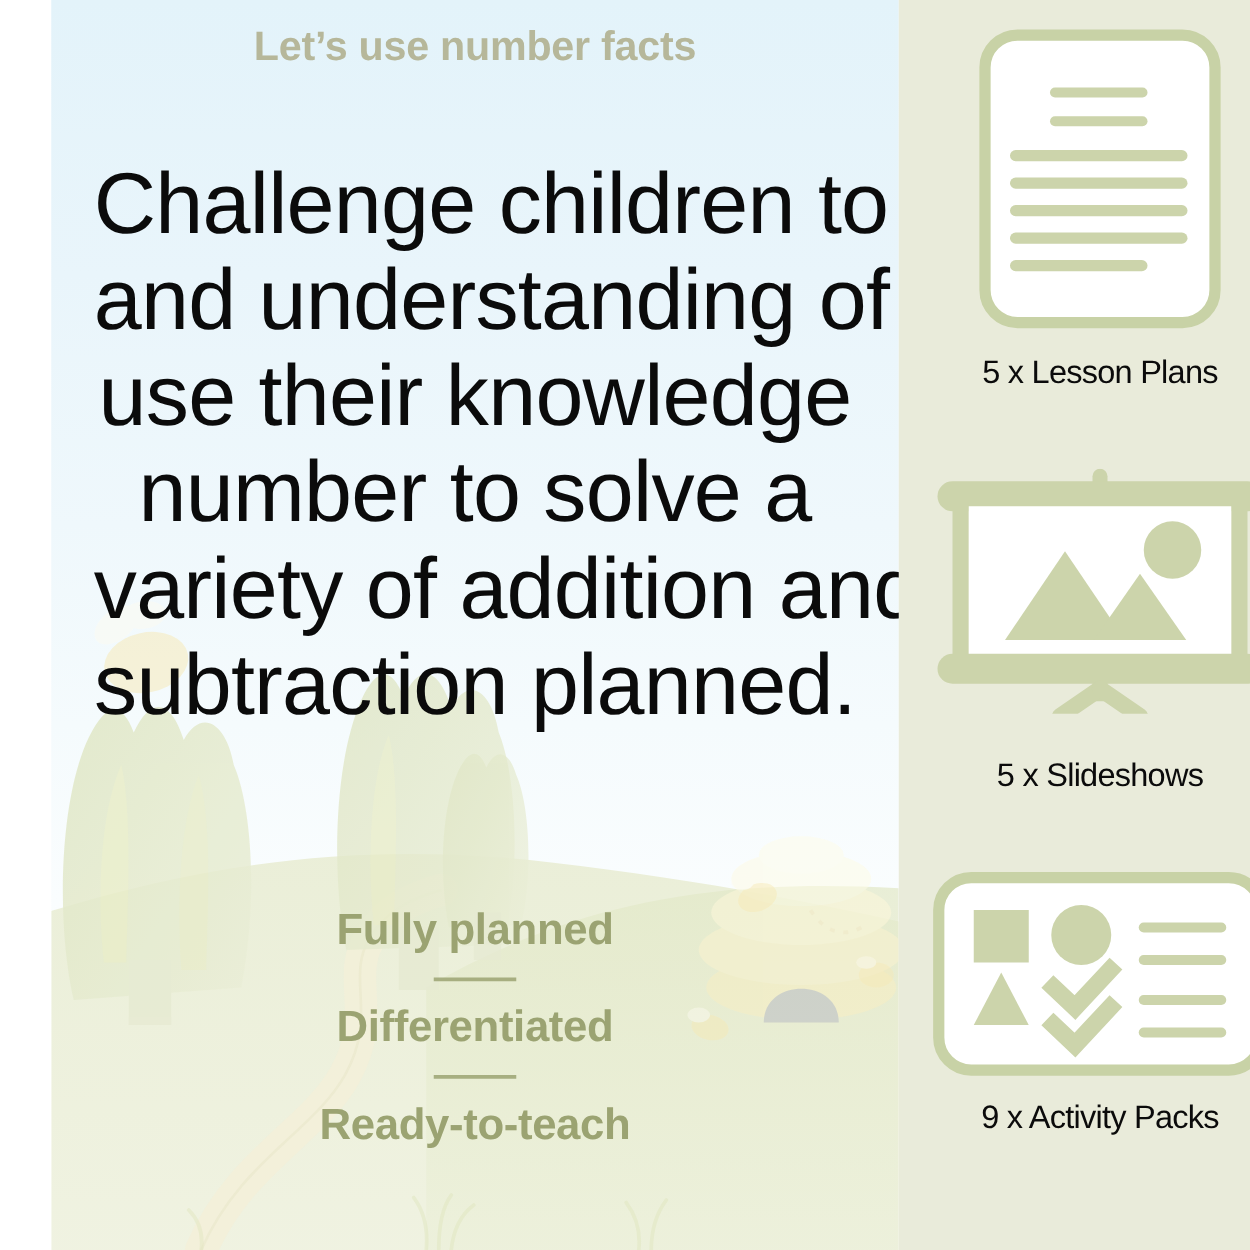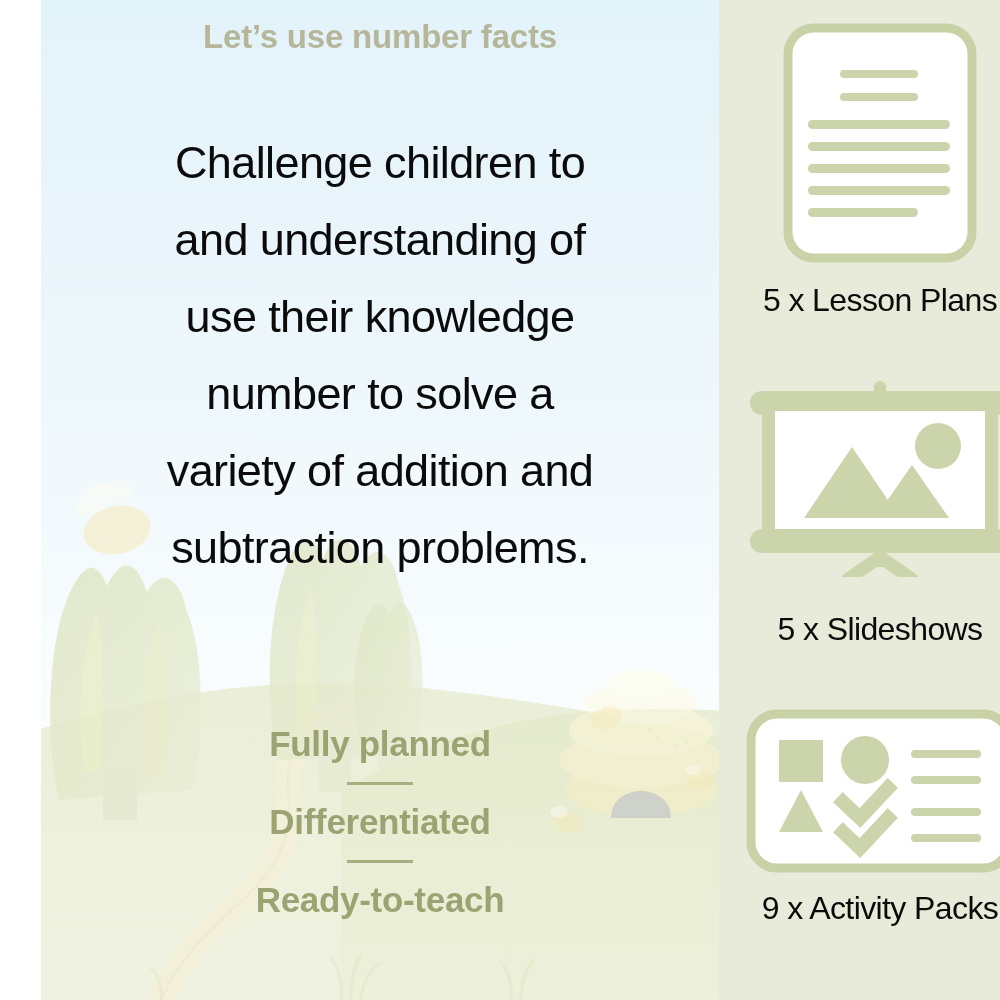--- a/index.html
+++ b/index.html
@@ -73,21 +73,21 @@
     z-index: 5;
   }
 
   
   .body-copy {
     position: absolute;
     top: 124px;
     left: 34px;
     width: 610px;
     text-align: center;
-    font-size: 45px;
+    font-size: 69px;
     line-height: 77px;
     font-weight: 400;
     color: #0b0b0b;
     letter-spacing: -0.6px;
     z-index: 5;
   }
   .body-copy .ln { display: block; white-space: nowrap; }
 
   
   .tagline {
@@ -121,21 +121,21 @@
     flex-direction: column;
     align-items: center;
     justify-content: flex-start;
   }
   .feature .icon-wrap {
     display: flex;
     align-items: center;
     justify-content: center;
   }
   .feature .caption {
-    font-size: 32px;
+    font-size: 26px;
     font-weight: 500;
     color: #0b0b0b;
     letter-spacing: -0.6px;
     text-align: center;
     white-space: nowrap;
   }
 
   .f1 { margin-top: 22px; }
   .f1 .caption { margin-top: 18px; }
 
@@ -234,21 +234,21 @@
     </svg>
 
     <div class="eyebrow">Let’s use number facts</div>
 
     <div class="body-copy">
       <span class="ln">Challenge children to</span>
       <span class="ln">and understanding of</span>
       <span class="ln">use their knowledge</span>
       <span class="ln">number to solve a</span>
       <span class="ln">variety of addition and</span>
-      <span class="ln">subtraction problems.</span>
+      <span class="ln">subtraction planned.</span>
     </div>
 
     <div class="tagline">
       <div class="tl">Fully planned</div>
       <hr class="rule">
       <div class="tl">Differentiated</div>
       <hr class="rule">
       <div class="tl">Ready-to-teach</div>
     </div>
   </div>

